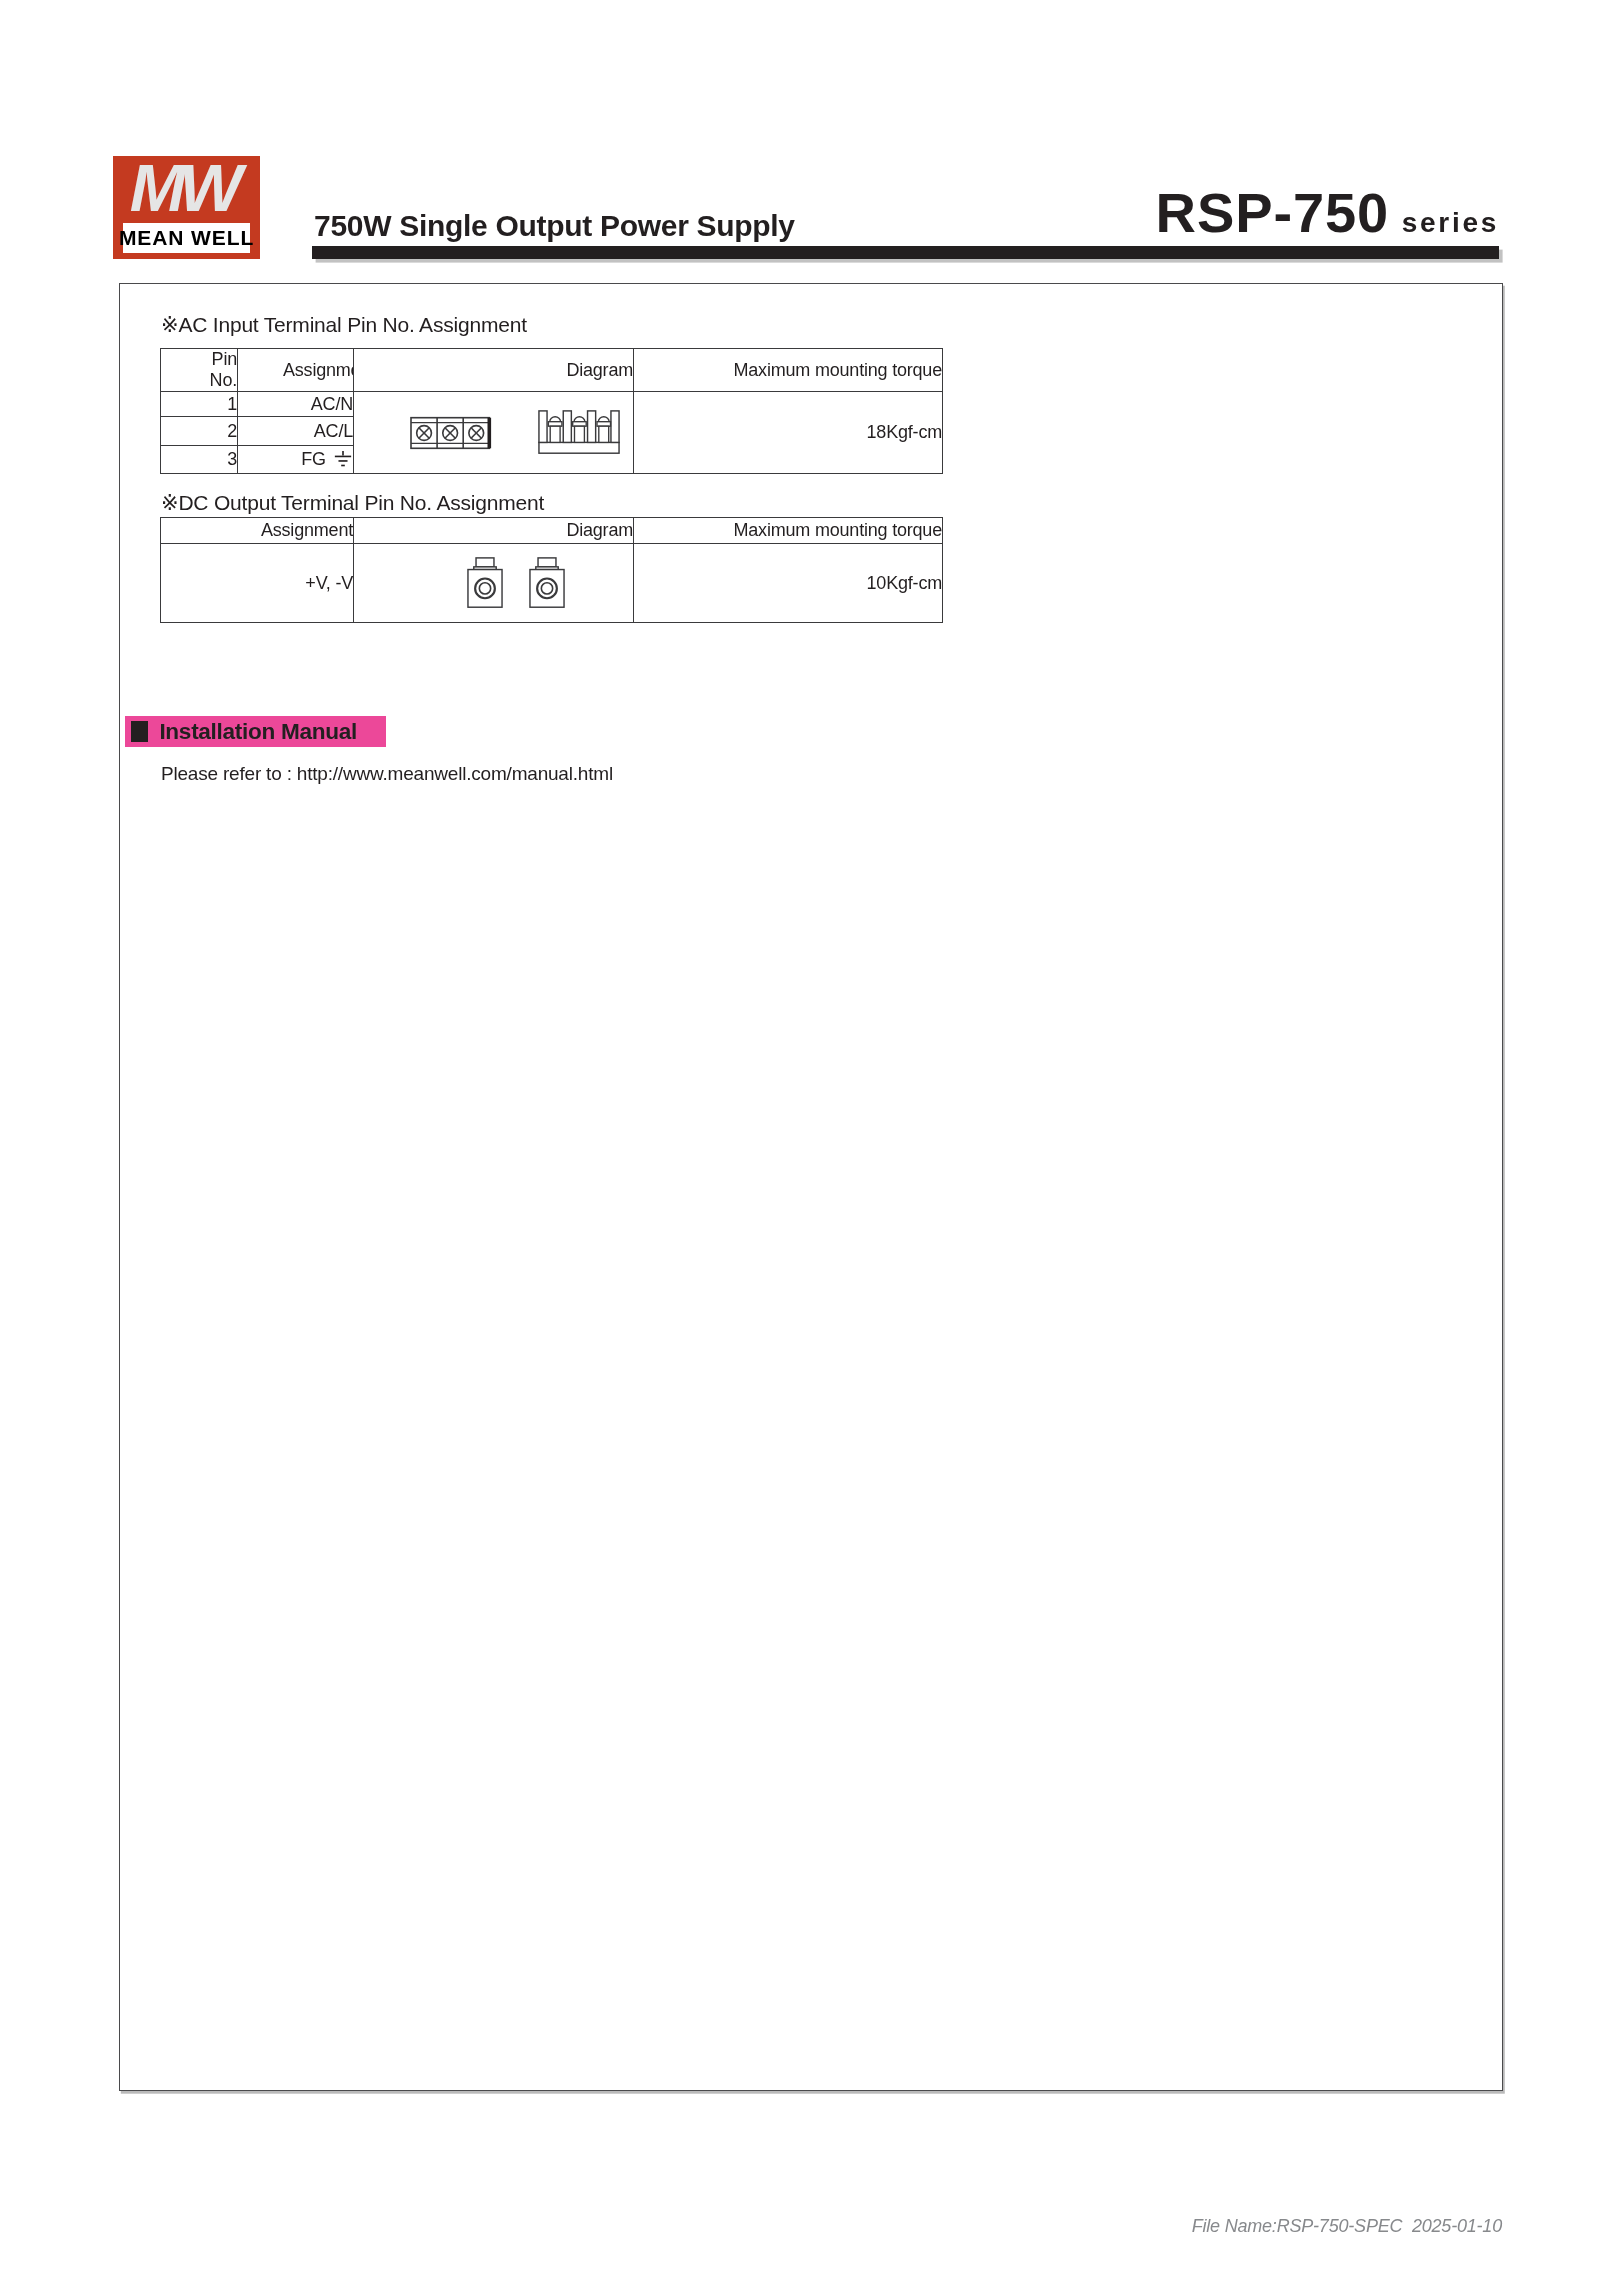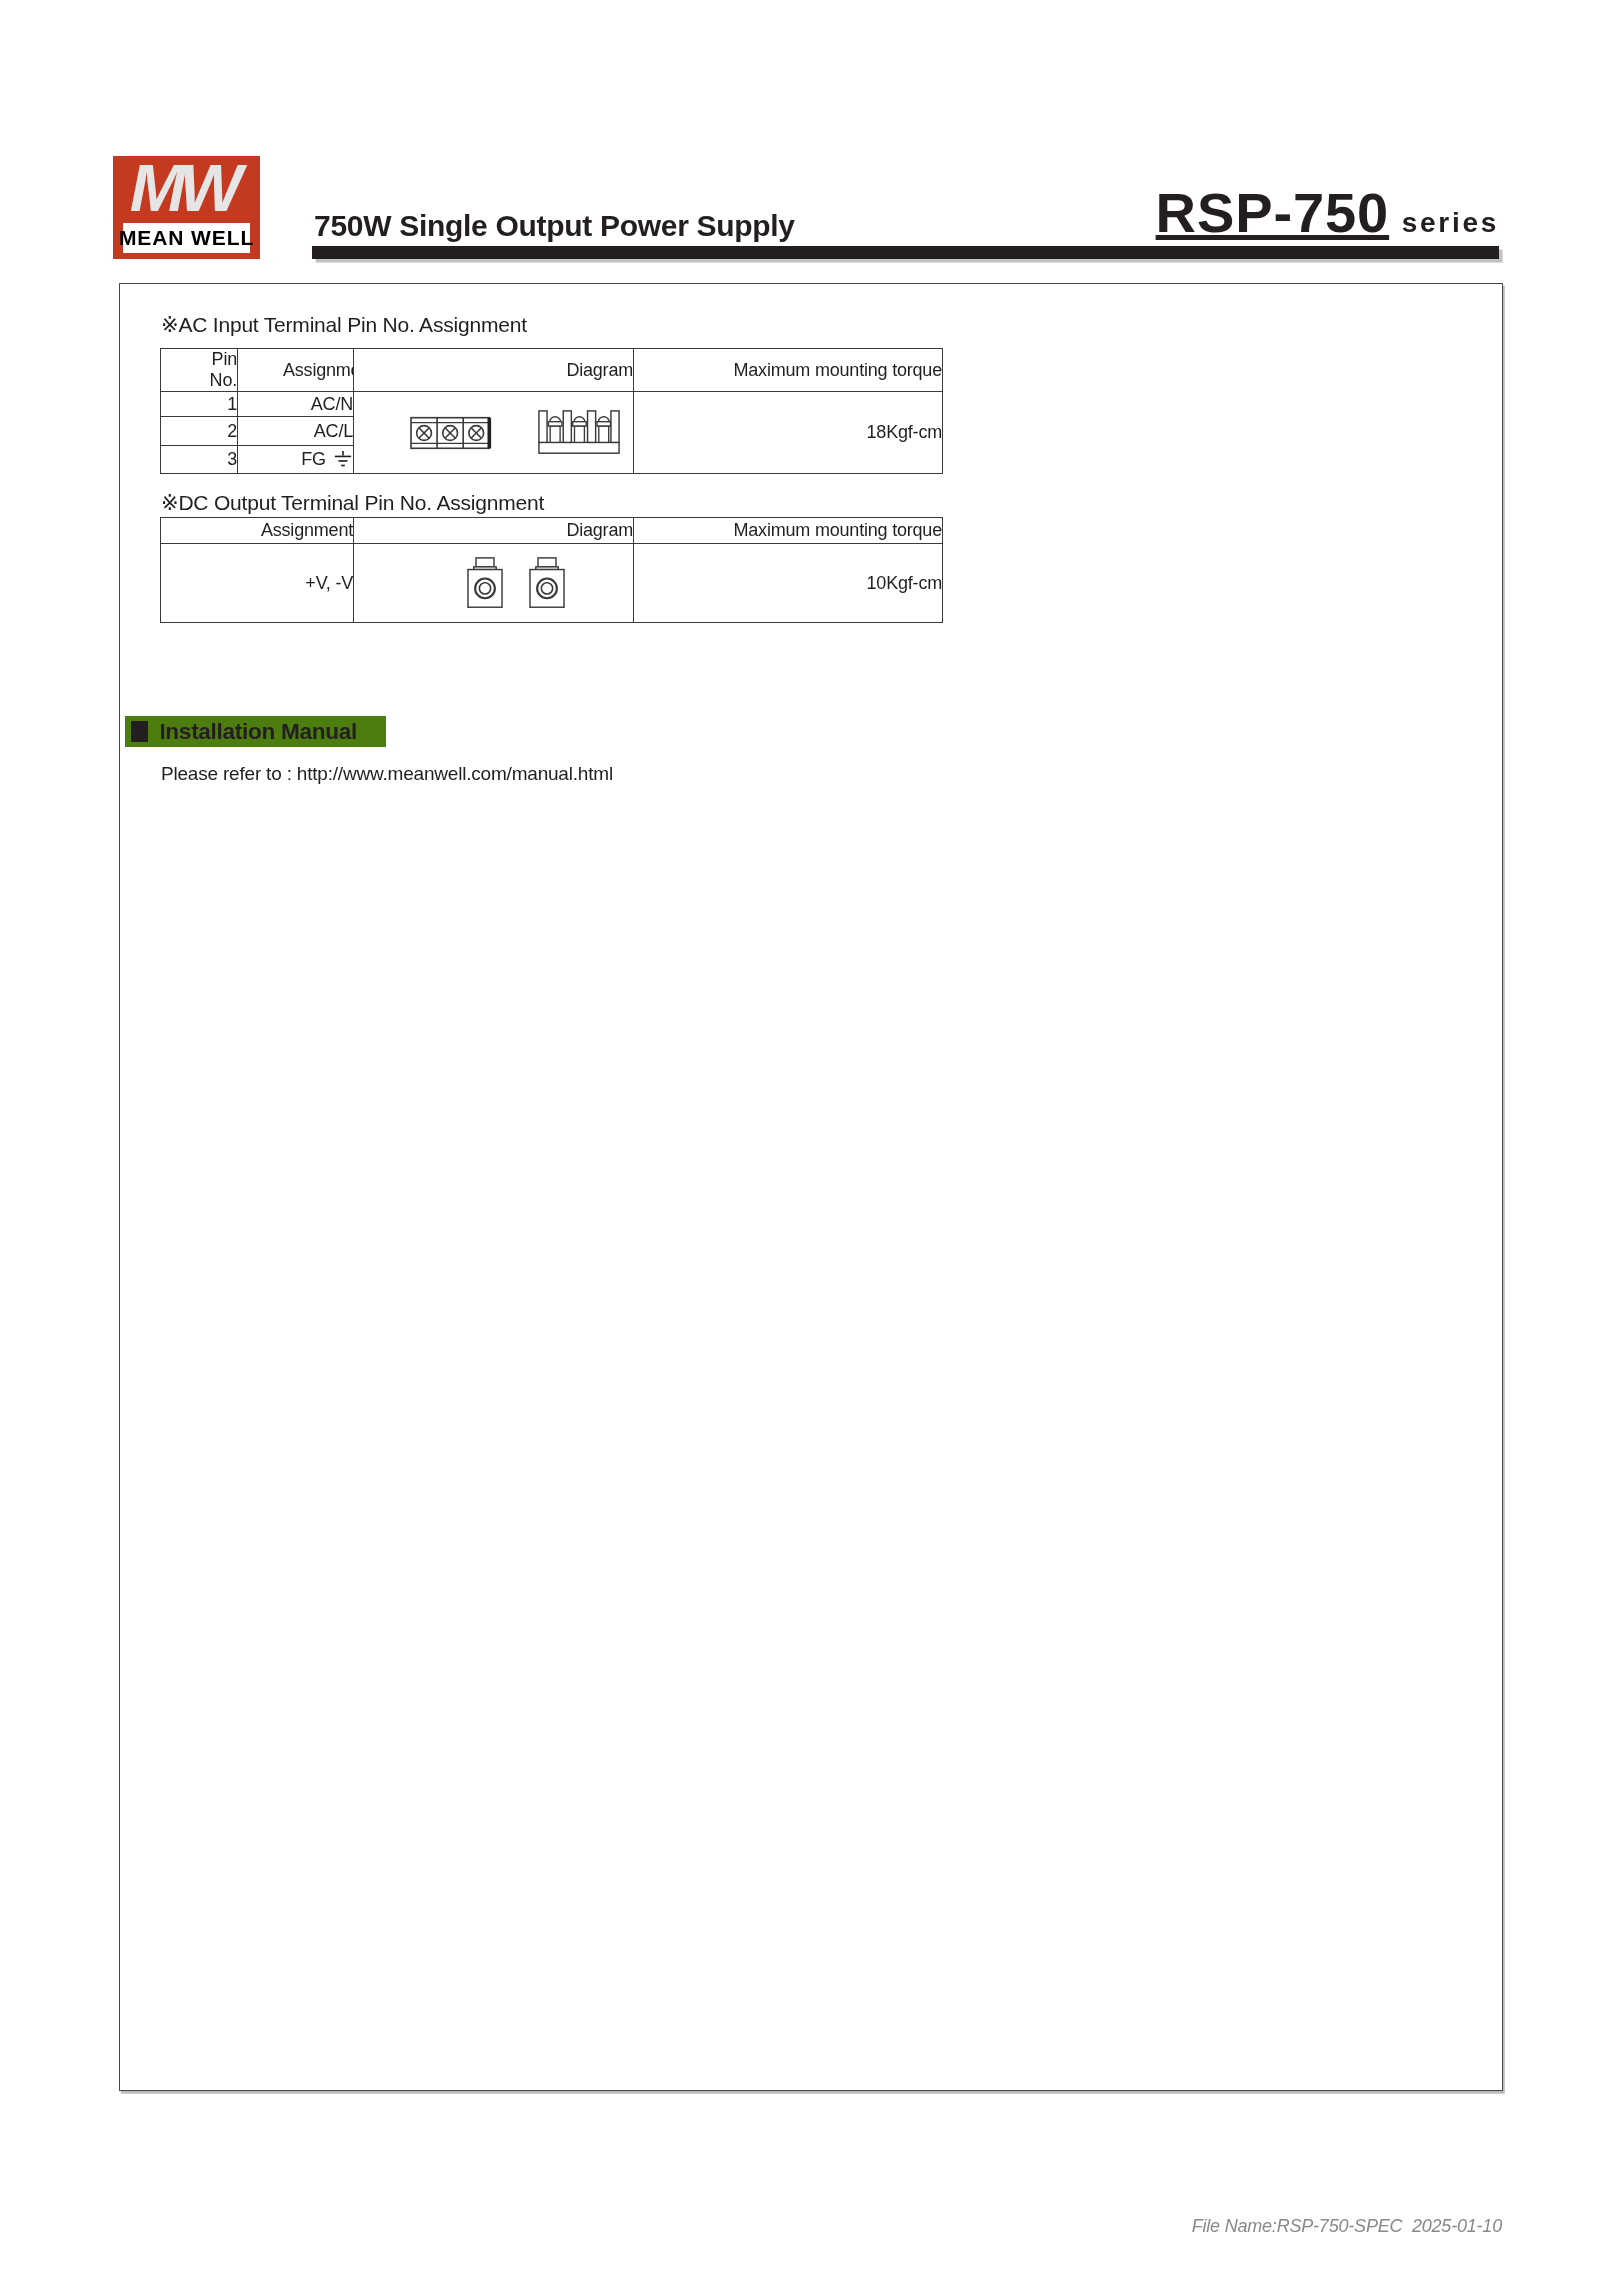--- a/index.html
+++ b/index.html
@@ -40,21 +40,20 @@
     position:absolute; left:312px; top:246px; width:1187px; height:12.7px;
     background:#231F20; box-shadow:3.6px 3.6px 0 #c2c2c2;
   }
   .series-wrap {
     position:absolute; left:995px; top:181px; width:504px;
     display:flex; justify-content:flex-end; align-items:baseline; gap:12.7px;
   }
   .series-name {
     font-size:56px; font-weight:bold; letter-spacing:0.9px; line-height:63px;
     white-space:nowrap;
-    text-decoration:underline;
   }
   .series-suffix {
     font-size:28px; font-weight:bold; letter-spacing:2.7px; white-space:nowrap;
   }
 
   
   .content-box {
     position:absolute; left:119px; top:283px; width:1384px; height:1808px;
     border:1.8px solid #4a4a4c; background:#fff;
     box-shadow:1.8px 2.7px 0 rgba(130,130,130,0.55);
@@ -78,21 +77,21 @@
   #ac-table { left:160px; top:348px; width:782px; }
   #dc-table { left:160px; top:517px; width:782px; }
 
   .diagram-cell { background:#fff; }
   .diagram-flex { display:flex; align-items:center; justify-content:center; gap:43px; }
   .ground-icon { margin-left:7.2px; vertical-align:-1.8px; }
 
   
   .install-head {
     position:absolute; left:125px; top:716px; width:261px; height:31px;
-    background:#4d7c0f; display:flex; align-items:center; gap:11.8px;
+    background:#ec4899; display:flex; align-items:center; gap:11.8px;
     padding-left:6.3px;
   }
   .section-marker { width:16.3px; height:21px; background:#231F20; }
   .install-title { font-size:22.6px; font-weight:bold; letter-spacing:-0.3px; white-space:nowrap; }
   .install-text {
     position:absolute; left:161px; top:763px; font-size:19px; letter-spacing:-0.2px;
     white-space:pre;
   }
 
   

